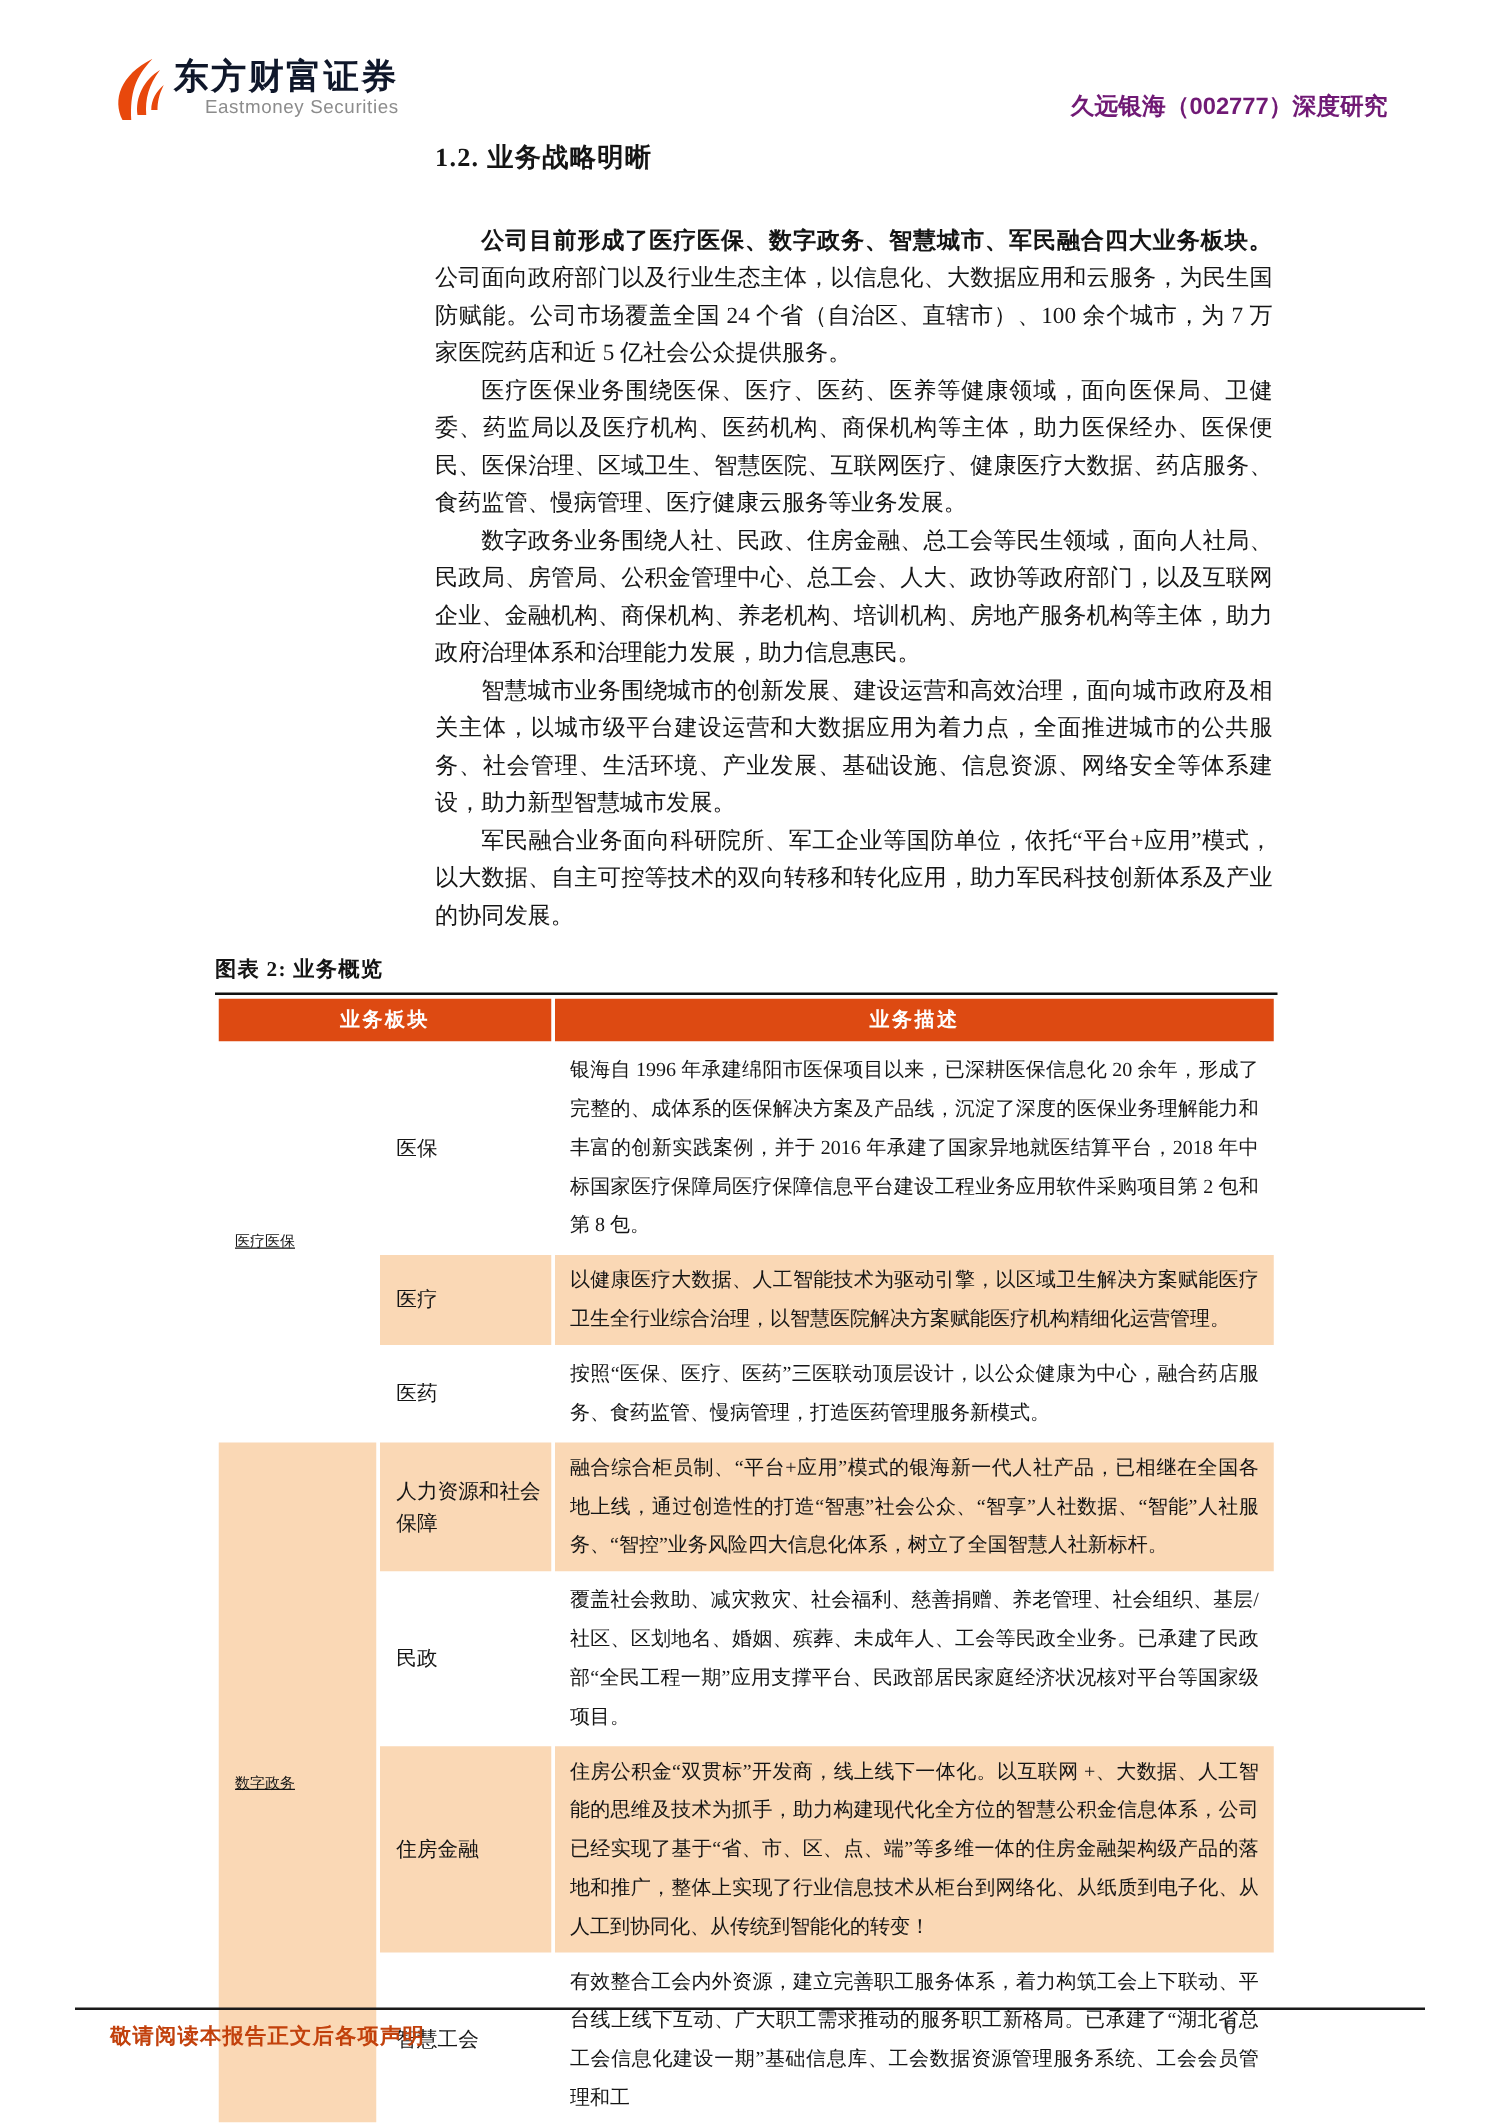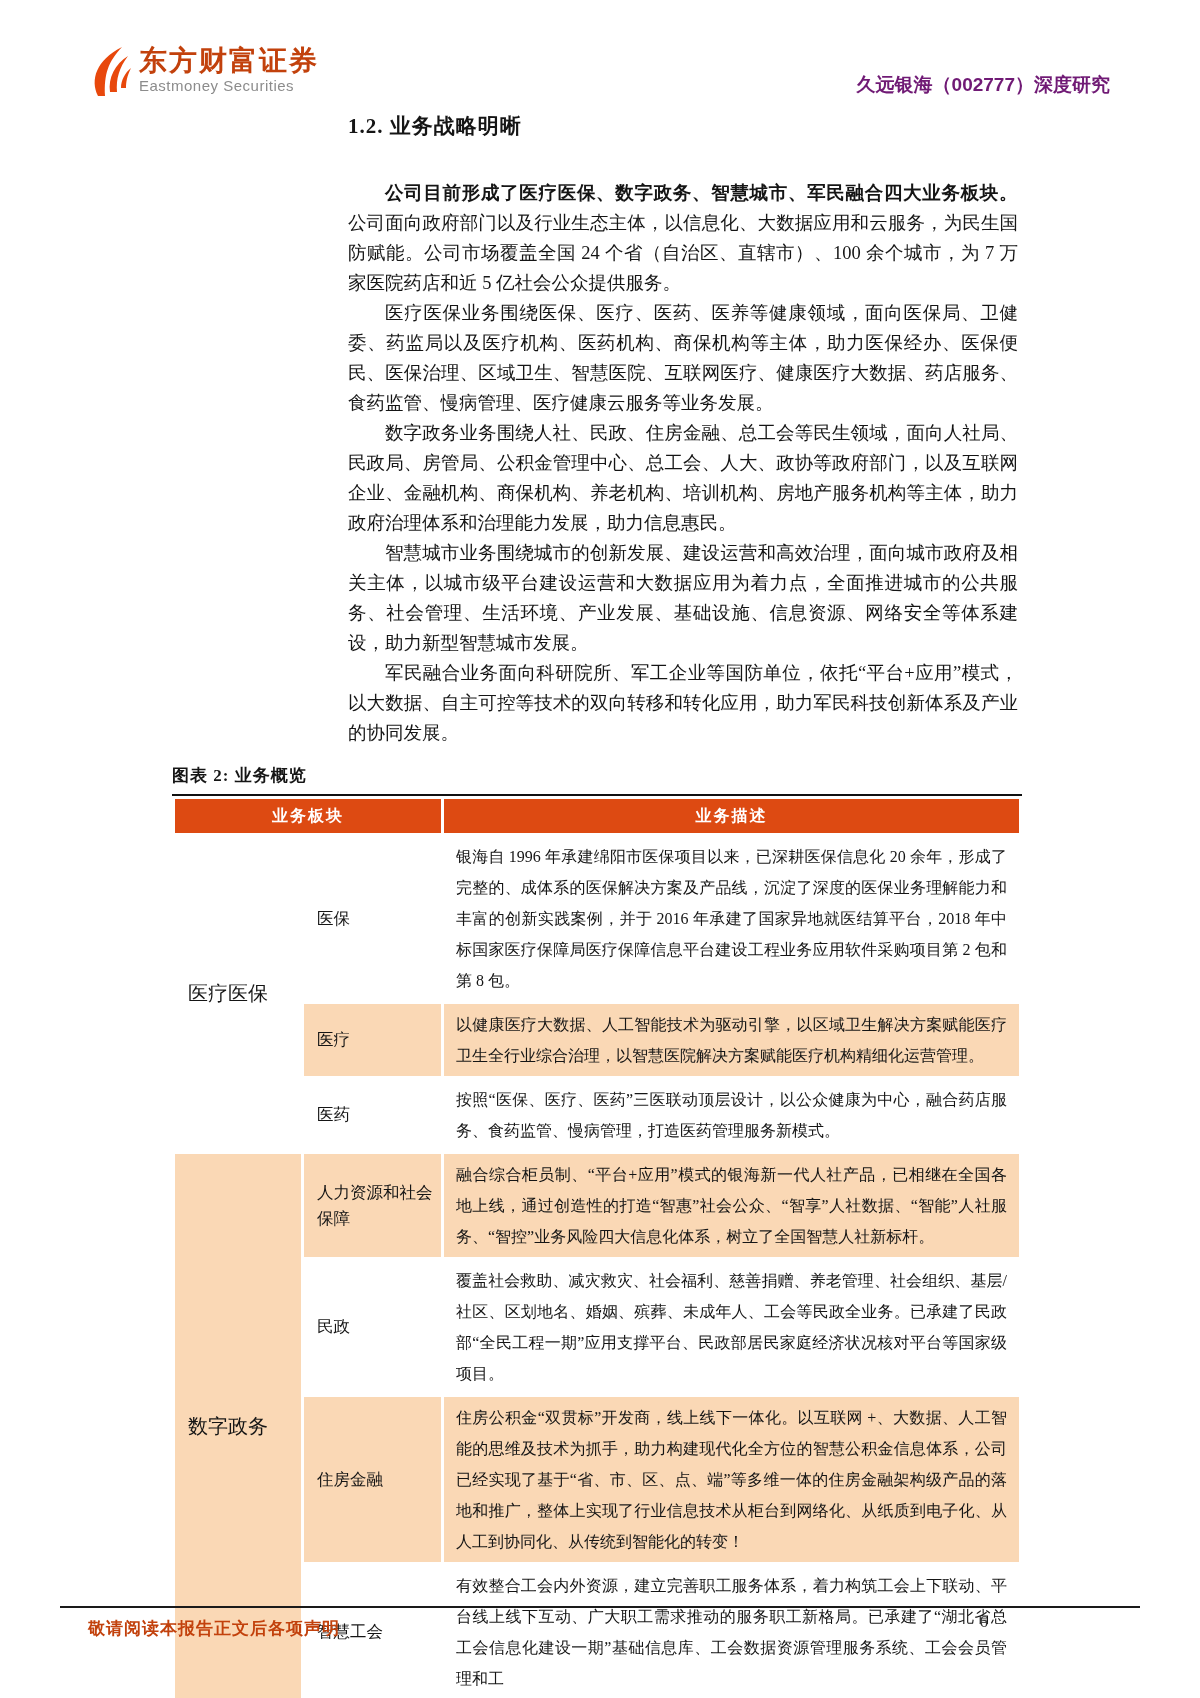--- a/index.html
+++ b/index.html
@@ -13,25 +13,25 @@
   }
   
   .header{
     position:absolute;top:46px;left:88px;right:90px;
     display:flex;justify-content:space-between;align-items:flex-start;
   }
   .logo{display:flex;align-items:flex-start;gap:7px;}
   .logo-text{display:flex;flex-direction:column;line-height:1.05;}
   .logo-cn{
     font-family:"Liberation Sans","DejaVu Sans",sans-serif;
-    color:#c2410c;font-weight:bold;font-size:28px;letter-spacing:2px;
+    color:#0f172a;font-weight:bold;font-size:28px;letter-spacing:2px;
   }
   .logo-en{
     font-family:"Liberation Sans","DejaVu Sans",sans-serif;
-    color:#8c8c8c;font-size:15px;margin-top:3px;letter-spacing:0.5px;
+    color:#8c8c8c;font-size:15px;margin-top:3px;letter-spacing:0.5px;text-align:right;
   }
   .report-title{
     font-family:"Liberation Sans","DejaVu Sans",sans-serif;
     color:#701a75;font-weight:bold;font-size:19px;margin-top:26px;
   }
   
   .main{padding:112px 178px 0 172px;}
   .section-heading{
     margin:0 0 38px 176px;
     font-size:21px;font-weight:bold;letter-spacing:1px;
@@ -58,21 +58,21 @@
     border-collapse:separate;border-spacing:3px;
     font-size:16px;
   }
   table.overview th{
     background:#dd4a12;color:#ffffff;
     font-weight:bold;font-size:16px;letter-spacing:2px;
     height:30px;text-align:center;padding:2px 0;margin-left:16px;
   }
   td.group-cell{
     width:112px;vertical-align:middle;
-    padding-left:13px;font-size:20px;
+    padding-left:13px;font-size:12px;text-decoration:underline;
   }
   td.sub-cell{
     width:118px;vertical-align:middle;
     padding:4px 6px 4px 13px;font-size:16.5px;line-height:26px;
   }
   td.desc-cell{
     padding:5px 12px;line-height:31px;
     text-align:justify;vertical-align:middle;
   }
   .peach{background:#fad8b5;}

